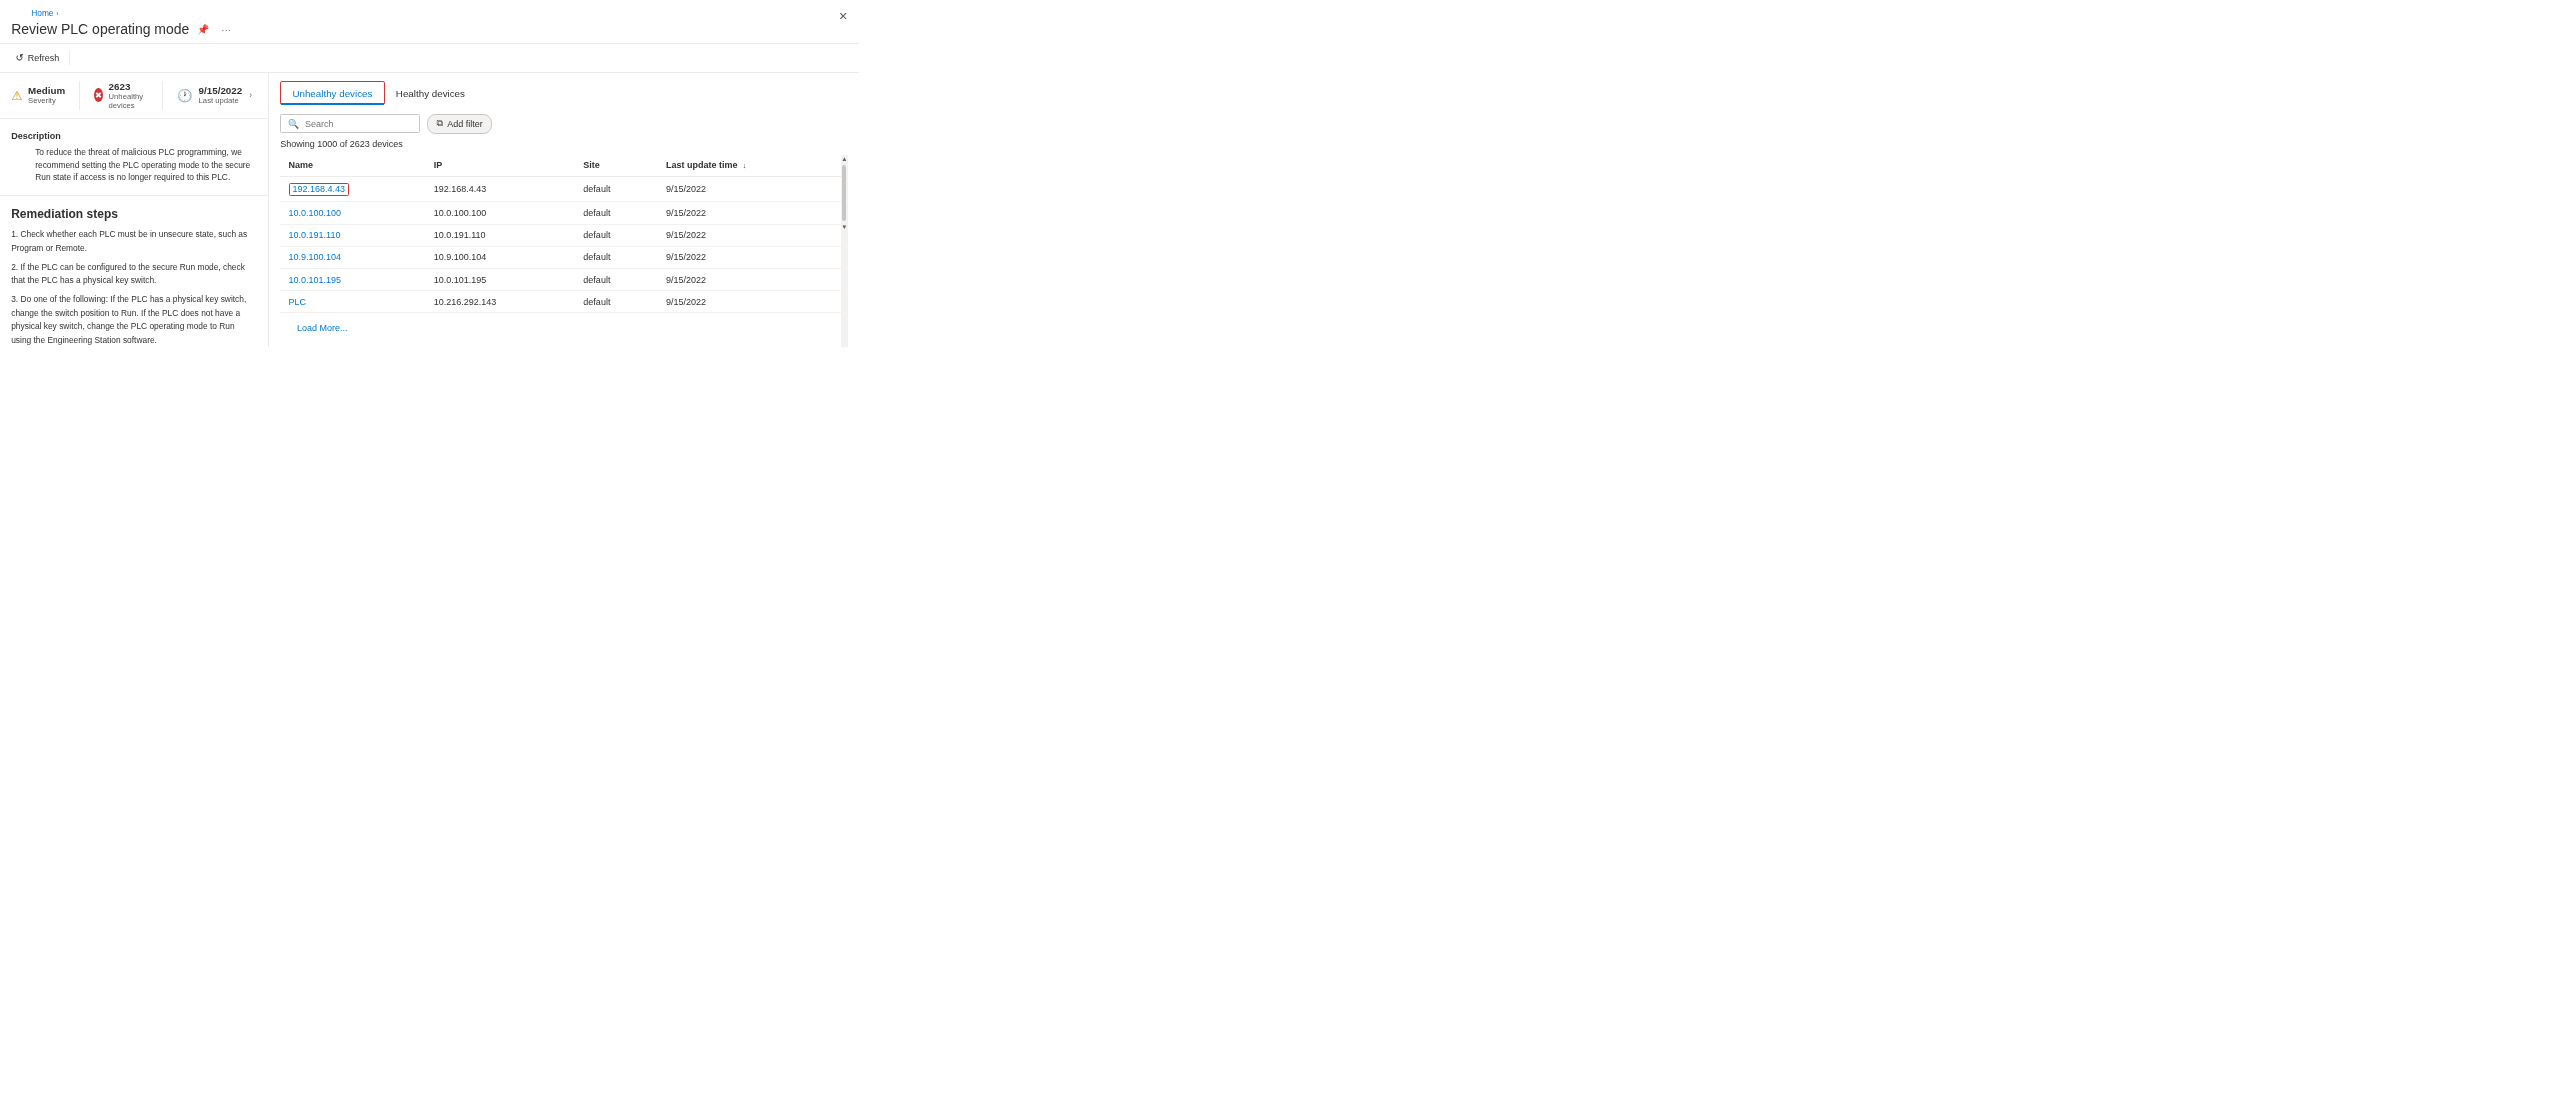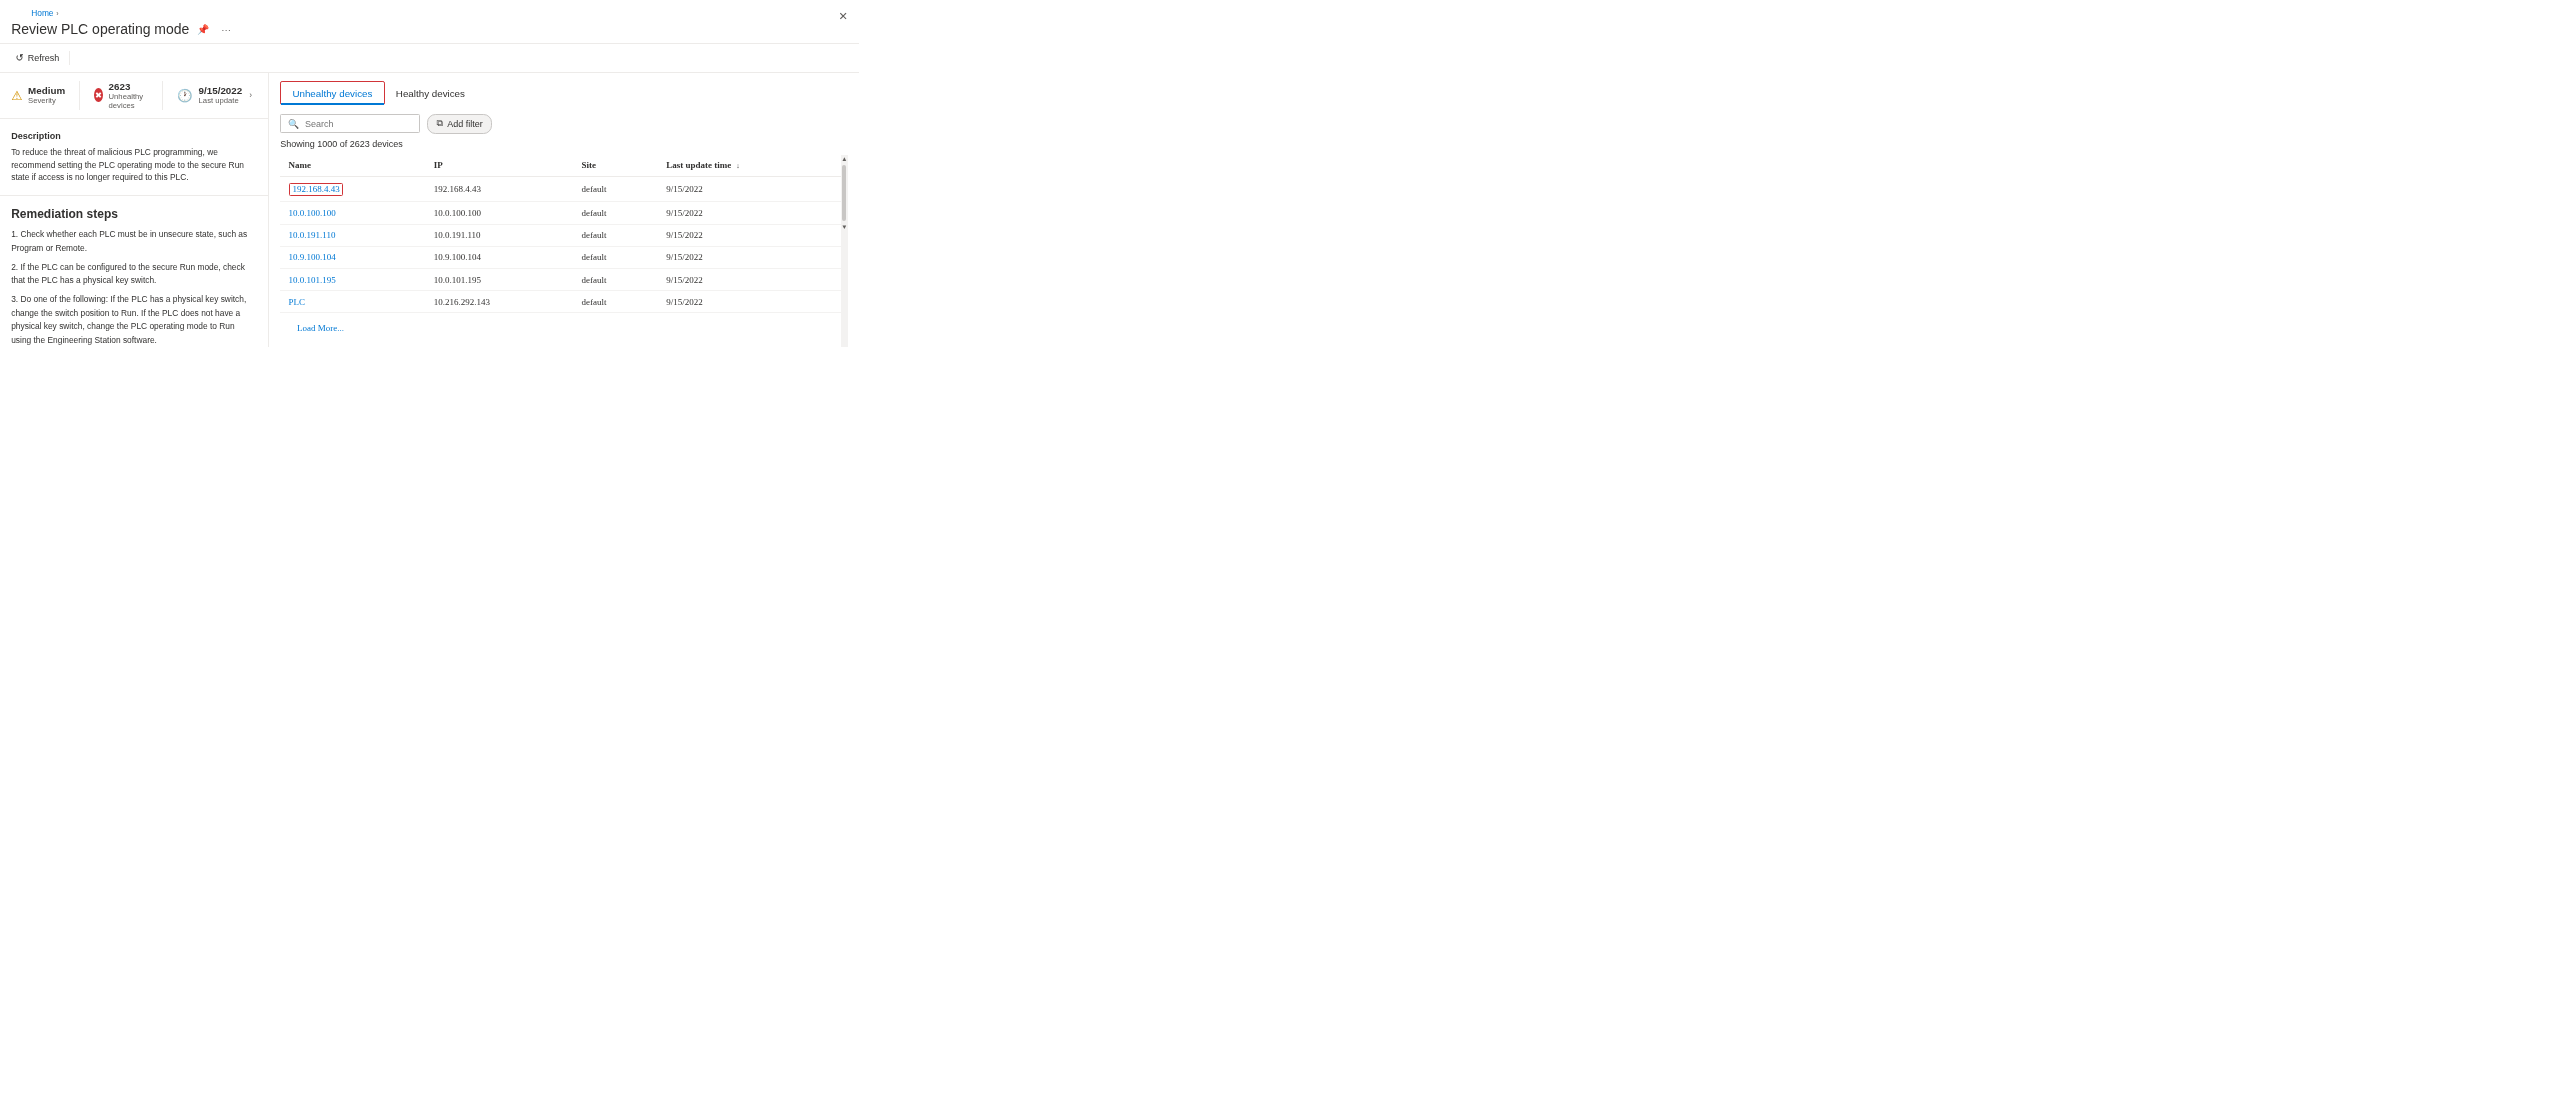--- a/index.html
+++ b/index.html
@@ -135,20 +135,21 @@
     }
     .section-title {
       font-weight: 600;
       font-size: 9px;
       margin-bottom: 5.6px;
     }
     .section-text {
       font-size: 8.4px;
       color: #323130;
       line-height: 1.5;
+      margin-left: 24px;
     }
 
     
     .remediation-section {
       padding: 11.2px;
     }
     .remediation-title {
       font-weight: 600;
       font-size: 12px;
       margin-bottom: 7px;
@@ -244,21 +245,20 @@
       color: #323130;
       margin-bottom: 5.6px;
     }
 
     
     .table-container {
       flex: 1;
       overflow-y: auto;
       overflow-x: auto;
       position: relative;
-      font-family: Liberation Serif, serif;
     }
     table {
       width: 100%;
       border-collapse: collapse;
       min-width: 490px;
     }
     thead th {
       text-align: left;
       padding: 5.6px 8.4px;
       font-weight: 600;

